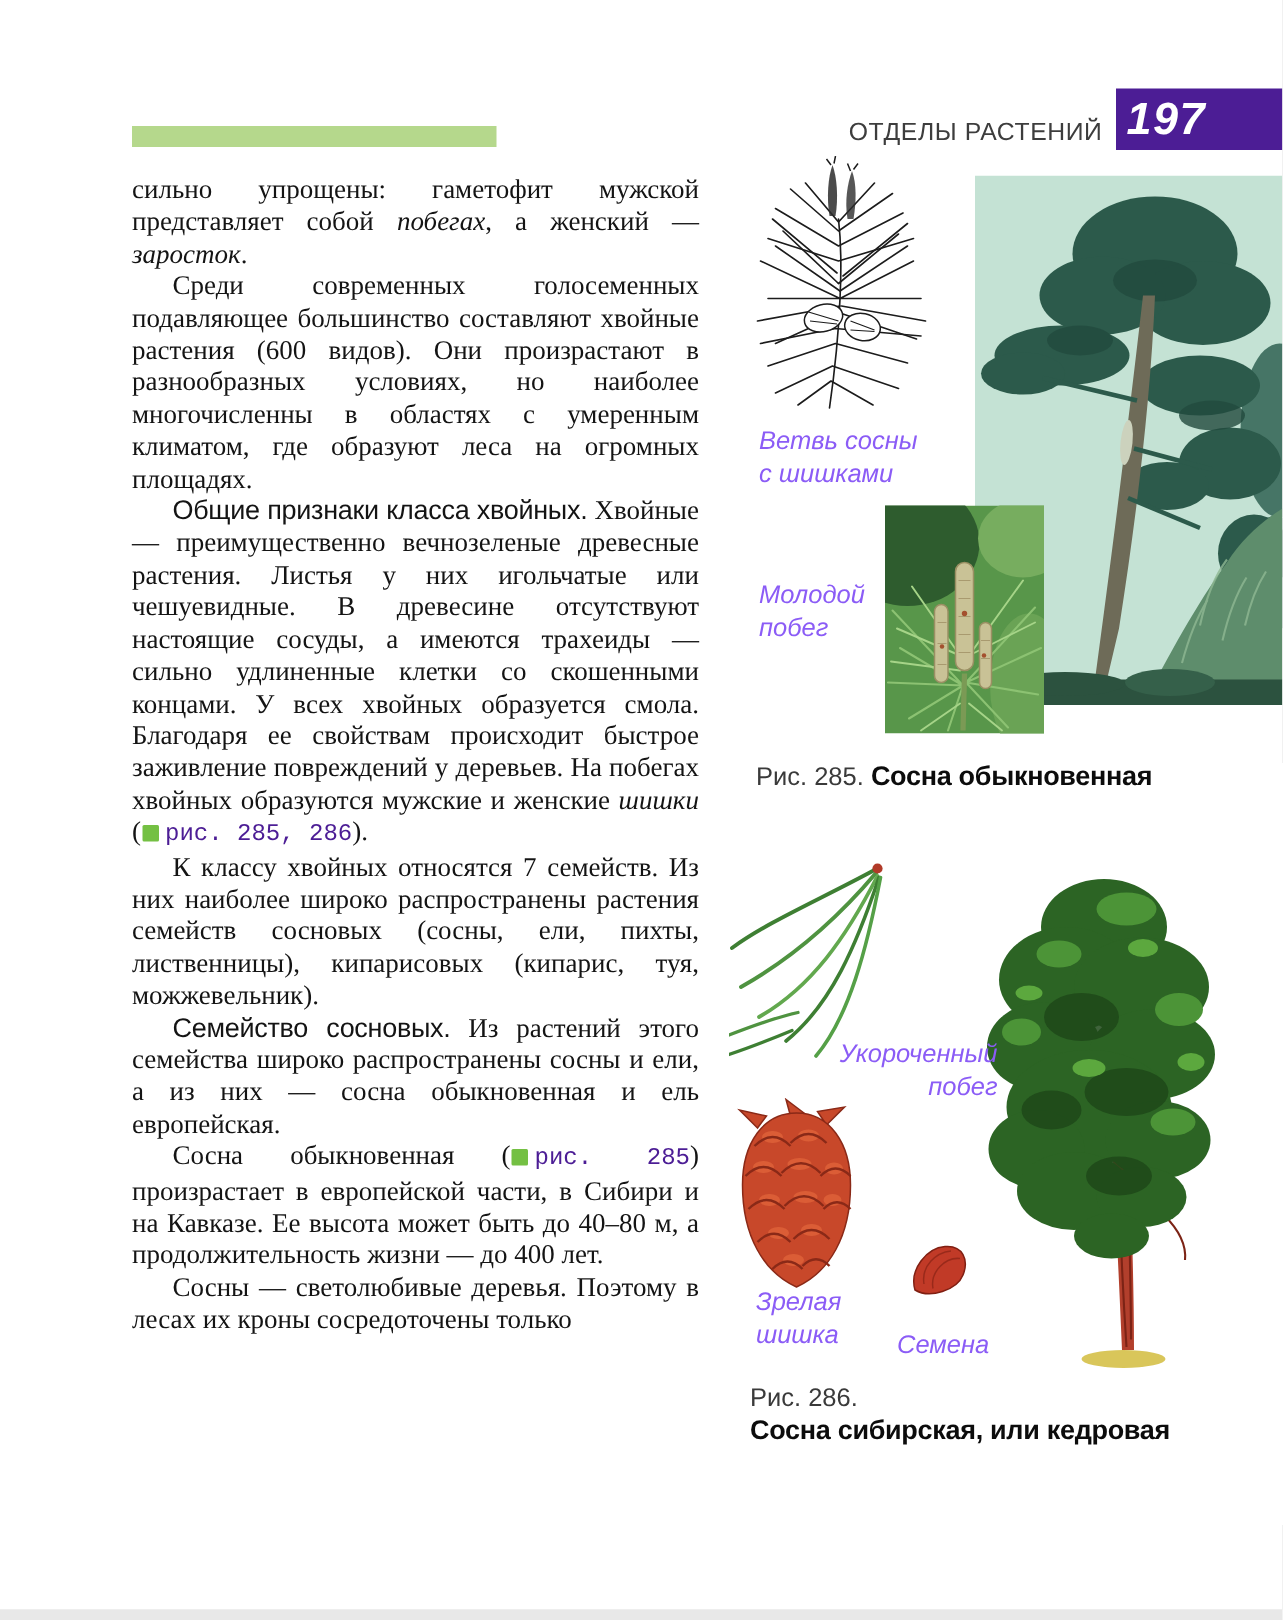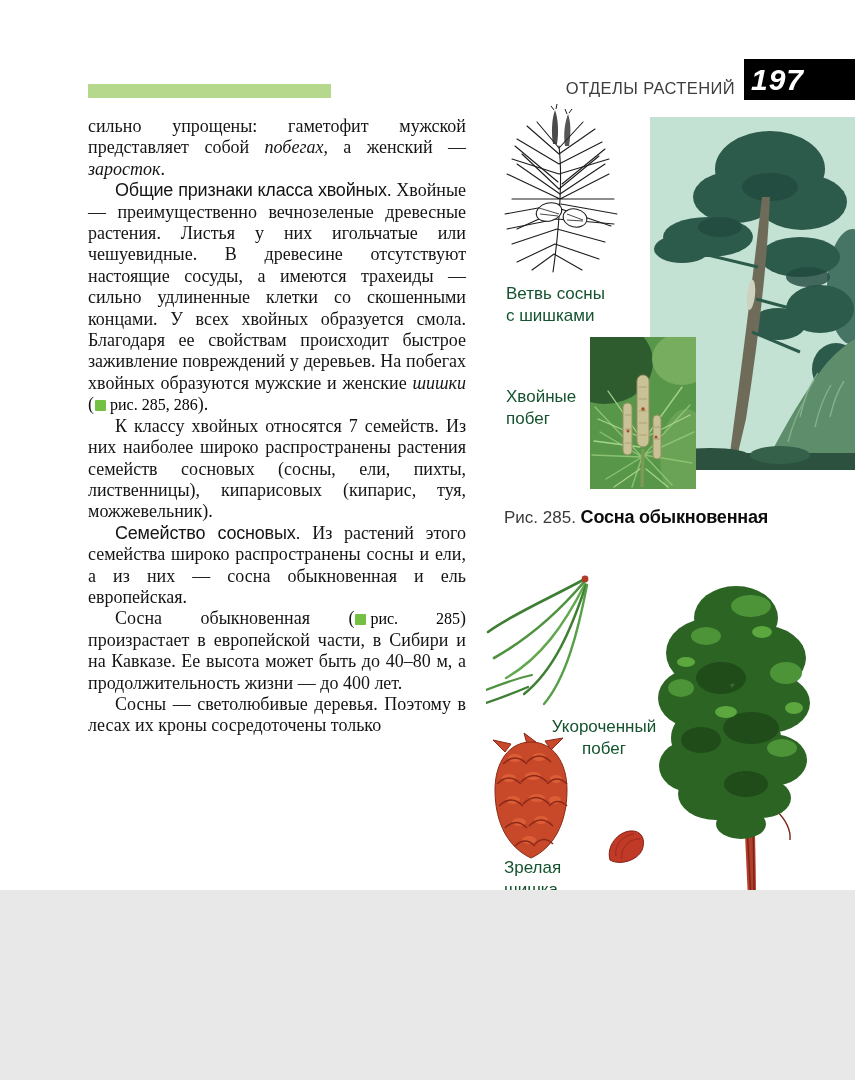--- a/index.html
+++ b/index.html
@@ -1,17 +1,17 @@
 <!DOCTYPE html>
 <html lang="ru"><head>
 <meta charset="utf-8">
 <style>
   html,body{margin:0;padding:0;background:#e8e8e8;}
   .page{
-    position:relative;width:855px;height:890px;background:#ffffff;
+    position:relative;width:855px;height:1073px;background:#ffffff;
     margin:0 auto;overflow:hidden;
     font-family:"Liberation Serif",serif;color:#141414;
   }
   
   .accent-bar{position:absolute;left:88px;top:84px;width:243px;height:14px;}
   .running-head{
     position:absolute;right:120px;top:79px;width:300px;text-align:right;
     font-family:"Liberation Sans",sans-serif;font-size:16.5px;letter-spacing:.4px;
     color:#3d3d3d;
   }
@@ -25,48 +25,49 @@
   }
   
   .text-col{
     position:absolute;left:88px;top:116px;width:378px;
     font-size:18px;line-height:21.4px;text-align:justify;
   }
   .text-col p{margin:0;}
   .text-col p.indent{text-indent:27px;}
   .seg-i{font-style:italic;}
   .seg-h{font-family:"Liberation Sans",sans-serif;font-weight:400;letter-spacing:-.2px;}
-  .seg-ref{font-family:Liberation Serif, serif;font-size:16px;color:#000000;white-space:nowrap;}
+  .seg-ref{font-family:Liberation Mono, monospace;font-size:16px;color:#4c1d95;white-space:nowrap;}
   .ref-square{display:inline-block;width:11px;height:11px;margin:0 4px 0 1px;
     vertical-align:-1px;border-radius:1px;}
   
   .fig-label{
     position:absolute;font-family:"Liberation Sans",sans-serif;
-    font-size:17px;line-height:1.3;color:#14532d;
+    font-size:17px;line-height:1.3;color:#8b5cf6;font-style:italic;
   }
   .fig-caption{
     position:absolute;font-family:"Liberation Sans",sans-serif;
     font-size:17px;color:#3a3a3a;line-height:1.25;
   }
   .fig-caption b{color:#0c0c0c;font-size:18px;letter-spacing:-.2px;}
   .art{position:absolute;}
 </style>
 </head>
 <body>
 
 <div class="page">
 
   <div class="accent-bar" style="background:#b5d88c"></div>
   <div class="running-head">ОТДЕЛЫ РАСТЕНИЙ</div>
-  <div class="page-badge" style="background:#000000">
+  <div class="page-badge" style="background:#4c1d95">
     <span>197</span>
   </div>
 
   <main class="text-col" id="text-col">
       <p class=""><span class="seg-n">сильно упрощены: гаметофит мужской представляет собой </span><span class="seg-i">побегах</span><span class="seg-n">, а женский — </span><span class="seg-i">заросток</span><span class="seg-n">.</span></p>
+      <p class="indent"><span class="seg-n">Среди современных голосеменных подавляющее большинство составляют хвойные растения (600 видов). Они произрастают в разнообразных условиях, но наиболее многочисленны в областях с умеренным климатом, где образуют леса на огромных площадях.</span></p>
       <p class="indent"><span class="seg-h">Общие признаки класса хвойных.</span><span class="seg-n"> Хвойные — преимущественно вечнозеленые древесные растения. Листья у них игольчатые или чешуевидные. В древесине отсутствуют настоящие сосуды, а имеются трахеиды — сильно удлиненные клетки со скошенными концами. У всех хвойных образуется смола. Благодаря ее свойствам происходит быстрое заживление повреждений у деревьев. На побегах хвойных образуются мужские и женские </span><span class="seg-i">шишки</span><span class="seg-n"> (</span><span class="seg-ref"><span class="ref-square" style="background: rgb(116, 192, 67);"></span>рис. 285, 286</span><span class="seg-n">).</span></p>
       <p class="indent"><span class="seg-n">К классу хвойных относятся 7 семейств. Из них наиболее широко распространены растения семейств сосновых (сосны, ели, пихты, лиственницы), кипарисовых (кипарис, туя, можжевельник).</span></p>
       <p class="indent"><span class="seg-h">Семейство сосновых.</span><span class="seg-n"> Из растений этого семейства широко распространены сосны и ели, а из них — сосна обыкновенная и ель европейская.</span></p>
       <p class="indent"><span class="seg-n">Сосна обыкновенная (</span><span class="seg-ref"><span class="ref-square" style="background: rgb(116, 192, 67);"></span>рис. 285</span><span class="seg-n">) произрастает в европейской части, в Сибири и на Кавказе. Ее высота может быть до 40–80 м, а продолжительность жизни — до 400 лет.</span></p>
       <p class="indent"><span class="seg-n">Сосны — светолюбивые деревья. Поэтому в лесах их кроны сосредоточены только</span></p>
     </main>
 
   <svg class="art" style="left:487px;top:104px" width="146" height="172" viewBox="0 0 146 172">
     <g stroke="#1c1c1c" fill="none" stroke-width="1.1" stroke-linecap="round">
       <path d="M66,168 C70,140 72,120 73,95 C74,75 74,60 72,42"></path>
@@ -147,21 +148,21 @@
       <path d="M49,50 h8 M49,62 h8 M49,74 h8 M49,86 h8 M49,98 h8 M35,78 h6 M35,92 h6 M35,106 h6 M64,90 h6 M64,102 h6"></path>
     </g>
     <g fill="#a4502e">
       <circle cx="53" cy="72" r="1.8"></circle>
         <circle cx="38" cy="94" r="1.5"></circle>
         <circle cx="66" cy="100" r="1.5"></circle>
     </g>
   </svg>
 
   <div class="fig-label" style="left:506px;top:283px;width:112px">Ветвь сосны с шишками</div>
-  <div class="fig-label" style="left:506px;top:386px;width:90px">Хвойные побег</div>
+  <div class="fig-label" style="left:506px;top:386px;width:90px">Молодой побег</div>
   <div class="fig-caption" style="left:504px;top:506px;width:340px">
     <span>Рис. 285.</span>
     <b>Сосна обыкновенная</b>
   </div>
 
   <svg class="art" style="left:486px;top:570px" width="170" height="150" viewBox="0 0 170 150">
     <g fill="none" stroke-linecap="round">
       <path d="M97,10 C60,30 25,45 2,62" stroke="#3e7f33" stroke-width="2.6"></path>
       <path d="M98,12 C70,45 40,70 8,88" stroke="#4f9340" stroke-width="2.6"></path>
       <path d="M99,14 C78,55 55,88 20,108" stroke="#62a84e" stroke-width="2.5"></path>
@@ -245,21 +246,21 @@
       <ellipse cx="50" cy="58" rx="15" ry="9"></ellipse>
     </g>
     <g fill="#5ca83e">
       <ellipse cx="106" cy="54" rx="10" ry="6"></ellipse>
         <ellipse cx="138" cy="130" rx="9" ry="6"></ellipse>
       <ellipse cx="70" cy="134" rx="11" ry="6"></ellipse>
         <ellipse cx="30" cy="84" rx="9" ry="5"></ellipse>
     </g>
   </svg>
 
-  <div class="fig-label" style="left:543px;top:716px;width:122px;text-align:center">Укороченный побег</div>
+  <div class="fig-label" style="left:543px;top:692px;width:122px;text-align:right">Укороченный побег</div>
   <div class="fig-label" style="left:504px;top:857px;width:80px">Зрелая шишка</div>
   <div class="fig-label" style="left:598px;top:886px;width:90px">Семена</div>
   <div class="fig-caption" style="left:500px;top:921px;width:350px">
     <span>Рис. 286.</span><br>
     <b>Сосна сибирская, или кедровая</b>
   </div>
 
 </div>
 
 </body></html>

